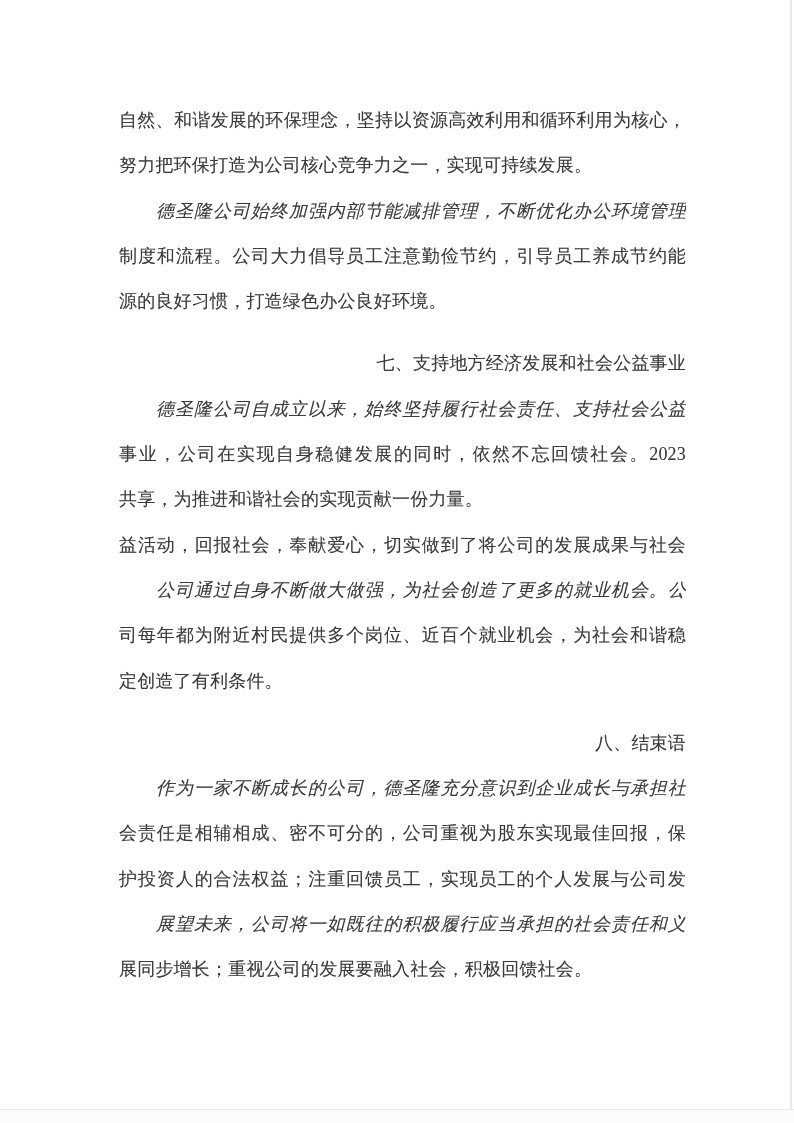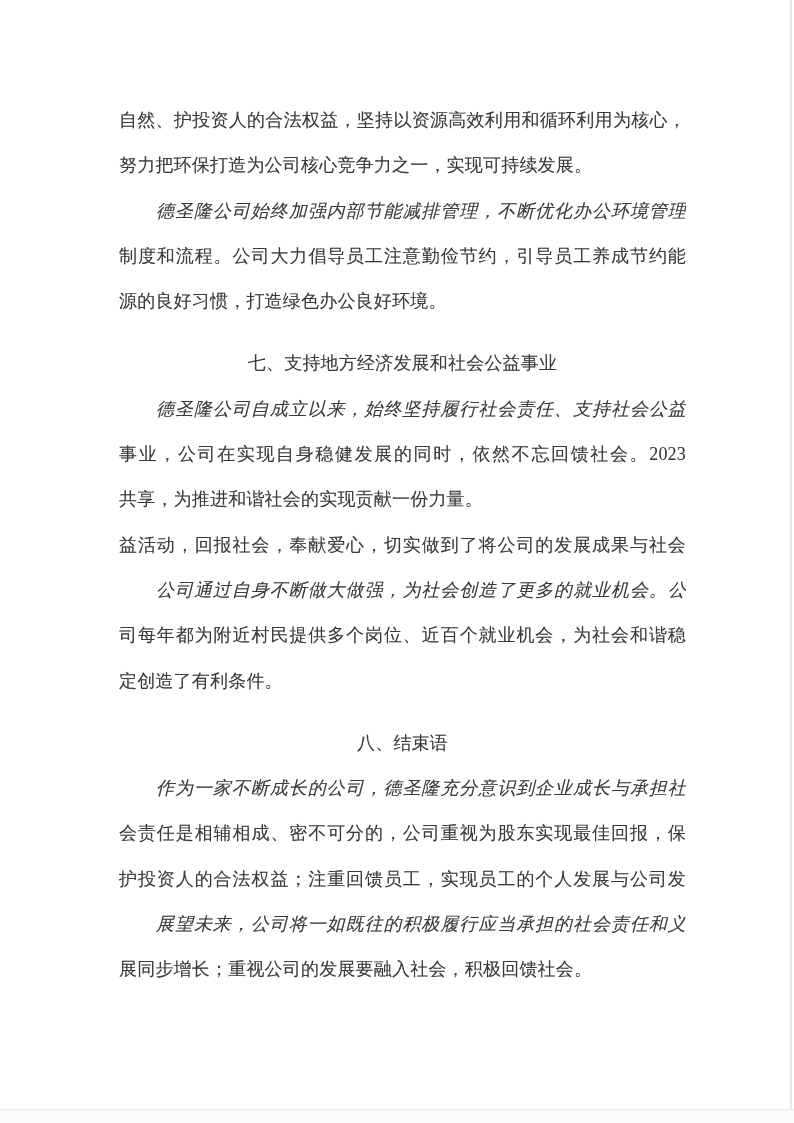--- a/index.html
+++ b/index.html
@@ -38,21 +38,21 @@
   }
   .line.indent {
     padding-left: 37px;
     font-style: italic;
   }
   .heading {
     height: 45.3px;
     line-height: 45.3px;
     margin-top: 17px;
     overflow: hidden;
-    text-align: center;
+    text-align: right;
   }
   
   .scan-edge-right {
     position: absolute;
     top: 0;
     right: 2px;
     width: 2px;
     height: 100%;
     background: #d9dcdd;
     opacity: 0.65;
@@ -72,21 +72,21 @@
     width: 100%;
     height: 13px;
     background: #fbfbfb;
   }
 </style>
 </head>
 <body>
 
 <div class="page">
   <div class="content" id="doc-content" style="color: rgb(58, 58, 58);">
-      <div class="line">自然、护投资人的合法权益，坚持以资源高效利用和循环利用为核心，</div>
+      <div class="line">自然、和谐发展的环保理念，坚持以资源高效利用和循环利用为核心，</div>
       <div class="line lastline">努力把环保打造为公司核心竞争力之一，实现可持续发展。</div>
       <div class="line indent">德圣隆公司始终加强内部节能减排管理，不断优化办公环境管理</div>
       <div class="line">制度和流程。公司大力倡导员工注意勤俭节约，引导员工养成节约能</div>
       <div class="line lastline">源的良好习惯，打造绿色办公良好环境。</div>
       <div class="heading">七、支持地方经济发展和社会公益事业</div>
       <div class="line indent">德圣隆公司自成立以来，始终坚持履行社会责任、支持社会公益</div>
       <div class="line">事业，公司在实现自身稳健发展的同时，依然不忘回馈社会。2023</div>
       <div class="line lastline">共享，为推进和谐社会的实现贡献一份力量。</div>
       <div class="line">益活动，回报社会，奉献爱心，切实做到了将公司的发展成果与社会</div>
       <div class="line indent">公司通过自身不断做大做强，为社会创造了更多的就业机会。公</div>

